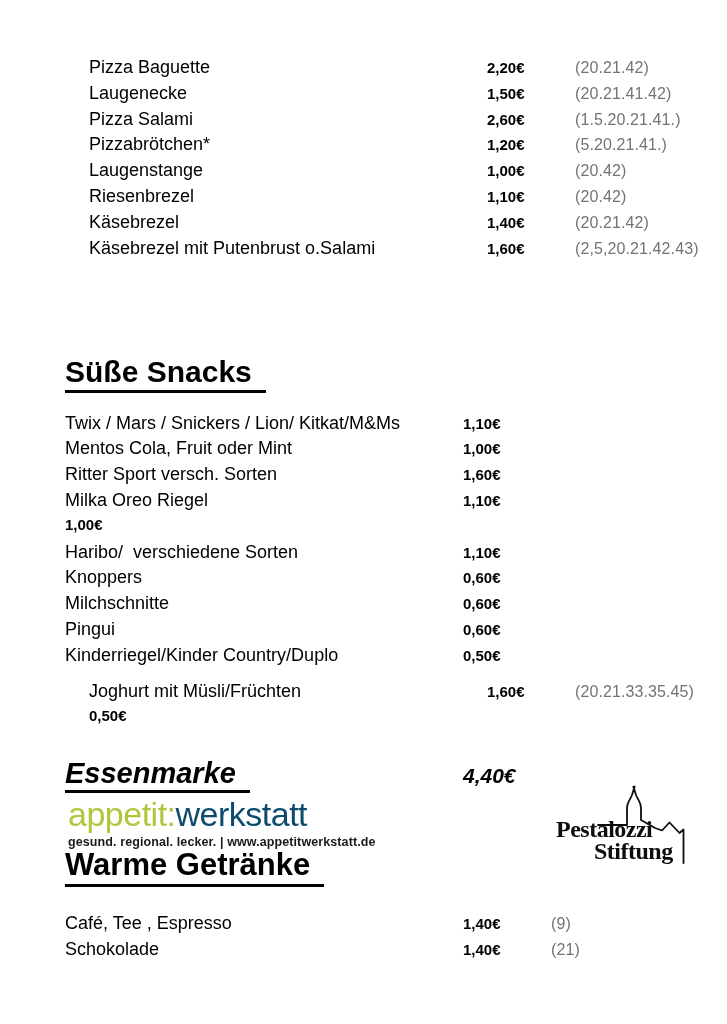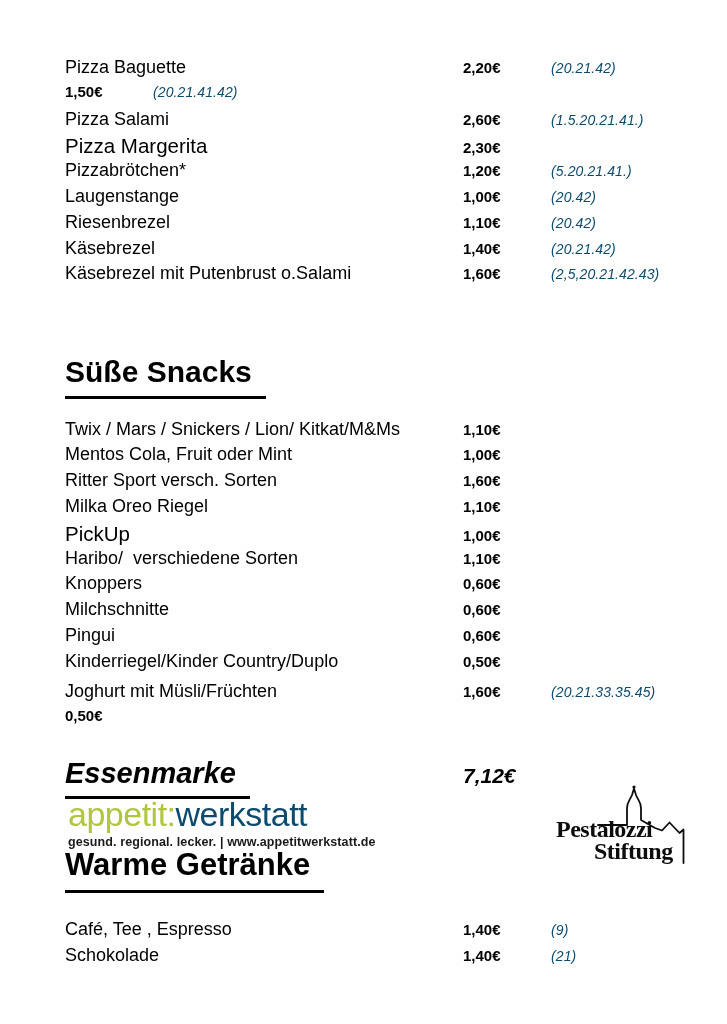--- a/index.html
+++ b/index.html
@@ -13,33 +13,33 @@
   #sec-pizza{top:57px;}
   #sec-suesse{top:355px;}
   #sec-frisch{top:681px;}
   #essenmarke-row{top:757px;left:65px;right:10px;position:absolute;display:flex;align-items:baseline;font-style:italic;}
   #logo-block{position:absolute;left:68px;top:797px;}
   #sec-warme{top:848px;}
   #pestalozzi{position:absolute;left:550px;top:784px;width:160px;height:88px;}
 
   .heading{
     display:inline-block;font-weight:bold;font-size:30px;line-height:1.12;
-    border-bottom:3px solid #000;padding:0 14px 7px 0;letter-spacing:0;
+    border-bottom:3px solid #000;padding:0 14px 1px 0;letter-spacing:0;
   }
   #sec-warme .heading{font-size:31px;}
   #essenmarke-row .heading{font-size:29px;}
 
   .rows{margin-top:20px;}
-  #sec-pizza .rows,#sec-frisch .rows{margin-top:0;}
+  #sec-pizza .rows,#sec-frisch .rows{margin-top:0;margin-left:24px;}
   #sec-warme .rows{margin-top:26px;}
   .row{display:flex;align-items:baseline;height:25.8px;}
   .iname{width:398px;font-size:18px;white-space:pre;overflow:visible;}
   .iname.large{font-size:20.5px;}
   .iprice{width:88px;font-size:15px;font-weight:bold;}
-  .icode{font-size:14px;color:#0c4a6e;letter-spacing:0.1px;font-style:italic;}
+  .icode{font-size:16px;color:#737373;letter-spacing:0.1px;}
 
   #essenmarke-row .ename-col{width:398px;}
   #essenmarke-row .iprice{font-size:21px;}
 
   .appetit{font-size:34px;line-height:1;letter-spacing:-0.5px;font-weight:normal;}
   .appetit .green{color:#b2c63d;}
   .appetit .dark{color:#0c4a6e;}
   .tagline{font-size:12.5px;font-weight:bold;color:#1a1a1a;margin-top:4px;letter-spacing:0.1px;text-align:right;}
 
   .pz-svg{position:absolute;left:0;top:0;}
@@ -52,34 +52,30 @@
 <body>
 
 <div class="section" id="sec-pizza">
   <div class="rows">
       <div class="row">
         <span class="iname">Pizza Baguette</span>
         <span class="iprice">2,20€</span>
         <span class="icode">(20.21.42)</span>
       </div>
       <div class="row">
+        <span class="iname">Laugenecke</span>
         <span class="iprice">1,50€</span>
         <span class="icode">(20.21.41.42)</span>
       </div>
       <div class="row">
         <span class="iname">Pizza Salami</span>
         <span class="iprice">2,60€</span>
         <span class="icode">(1.5.20.21.41.)</span>
       </div>
       <div class="row">
-        <span class="iname large">Pizza Margerita</span>
-        <span class="iprice">2,30€</span>
-        <span class="icode"></span>
-      </div>
-      <div class="row">
         <span class="iname">Pizzabrötchen*</span>
         <span class="iprice">1,20€</span>
         <span class="icode">(5.20.21.41.)</span>
       </div>
       <div class="row">
         <span class="iname">Laugenstange</span>
         <span class="iprice">1,00€</span>
         <span class="icode">(20.42)</span>
       </div>
       <div class="row">
@@ -117,21 +113,20 @@
         <span class="iname">Ritter Sport versch. Sorten</span>
         <span class="iprice">1,60€</span>
         <span class="icode"></span>
       </div>
       <div class="row">
         <span class="iname">Milka Oreo Riegel</span>
         <span class="iprice">1,10€</span>
         <span class="icode"></span>
       </div>
       <div class="row">
-        <span class="iname large">PickUp</span>
         <span class="iprice">1,00€</span>
         <span class="icode"></span>
       </div>
       <div class="row">
         <span class="iname">Haribo/  verschiedene Sorten</span>
         <span class="iprice">1,10€</span>
         <span class="icode"></span>
       </div>
       <div class="row">
         <span class="iname">Knoppers</span>
@@ -167,21 +162,21 @@
         <span class="iprice">0,50€</span>
         <span class="icode"></span>
       </div>
     </div>
 </div>
 
 <div id="essenmarke-row">
   <div class="ename-col">
     <span class="heading">Essenmarke</span>
   </div>
-  <span class="iprice">7,12€</span>
+  <span class="iprice">4,40€</span>
 </div>
 
 <div id="logo-block">
   <div class="appetit">
     <span class="green">appetit:</span><span class="dark">werkstatt</span>
   </div>
   <div class="tagline">gesund. regional. lecker. | www.appetitwerkstatt.de</div>
 </div>
 
 <div class="section" id="sec-warme">

